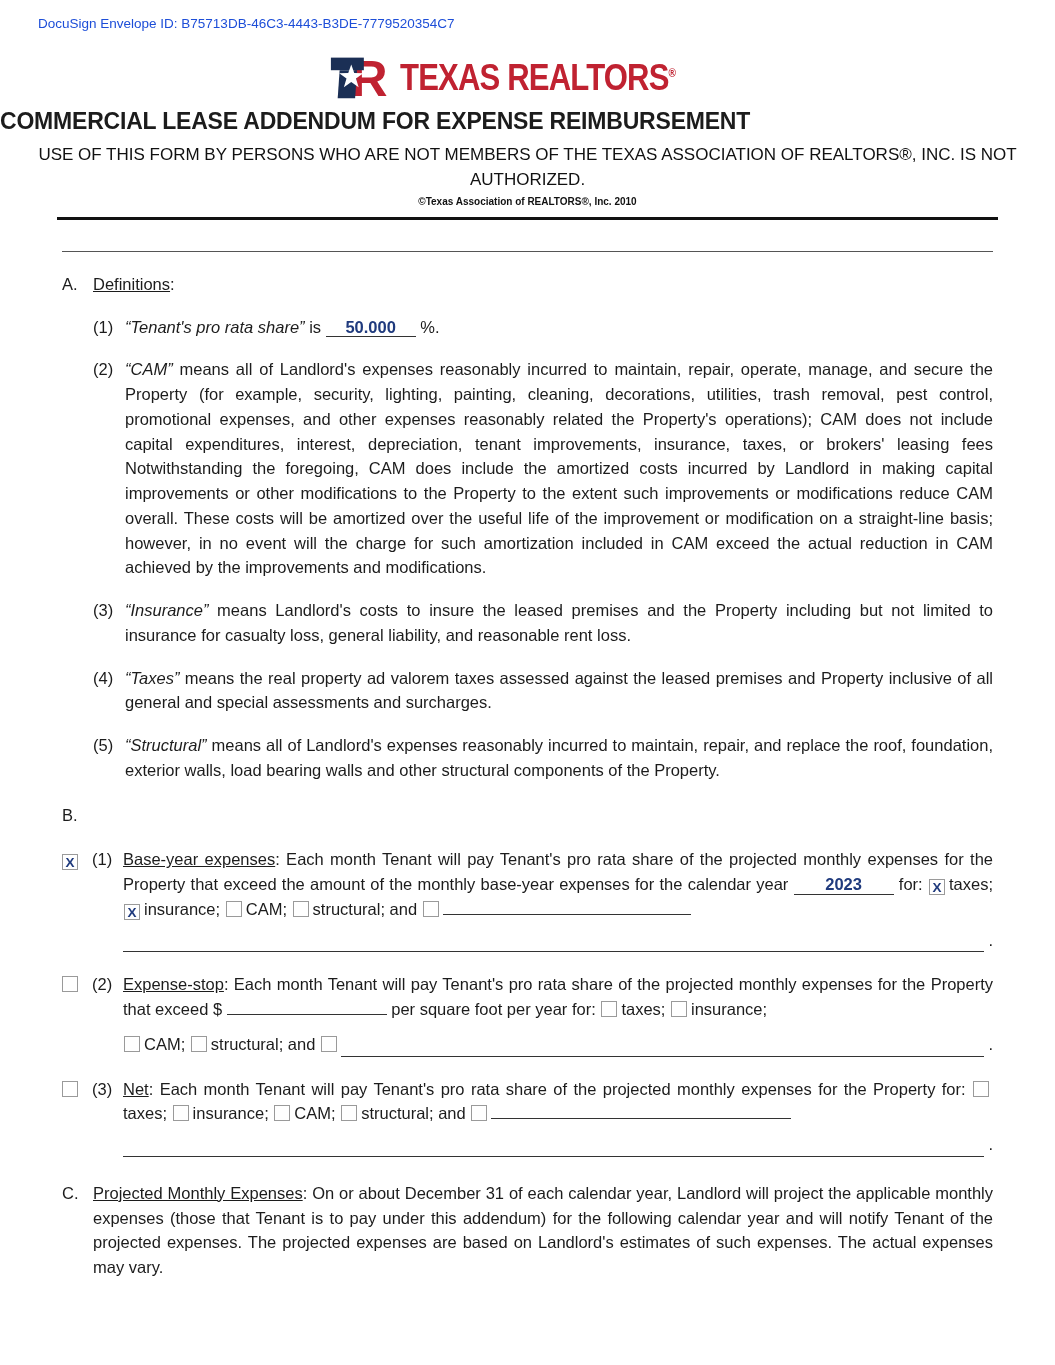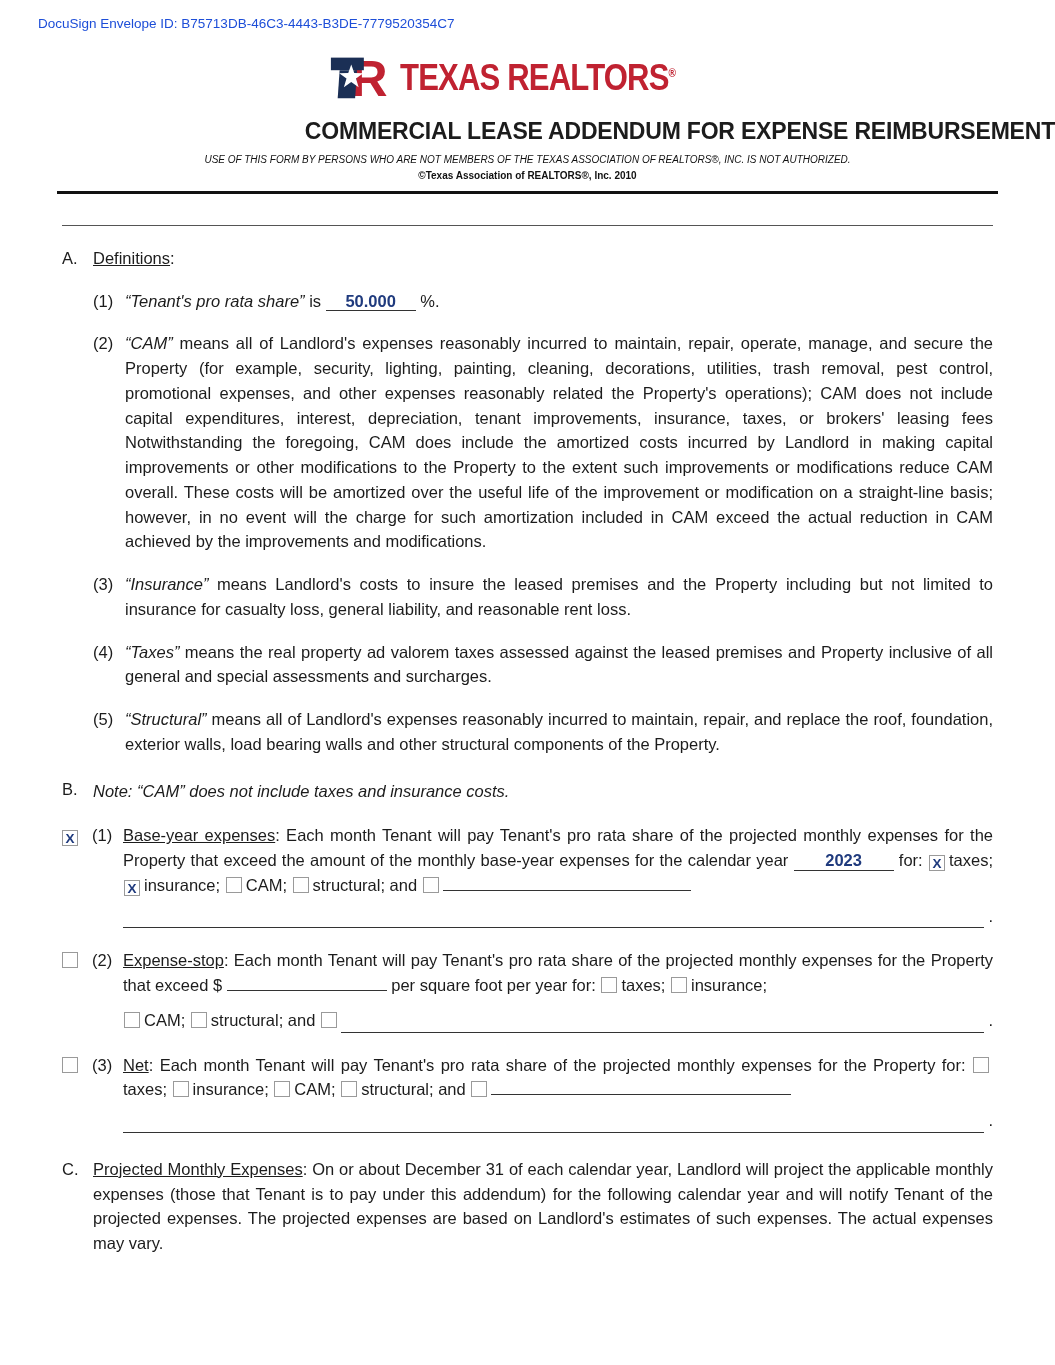--- a/index.html
+++ b/index.html
@@ -12,22 +12,22 @@
   .docusign { padding:14px 0 0 38px; font-size:13.5px; color:#1d4ed8; }
 
   .logo-row { display:flex; justify-content:center; align-items:center; margin-top:16px; gap:10px; }
   .logo-mark { width:62px; height:54px; }
   .brand-text {
     color:#c02231; font-weight:bold; font-size:37px; letter-spacing:-1px;
     transform:scaleX(0.84); transform-origin:left center; white-space:nowrap; line-height:1;
   }
   .brand-reg { font-size:12px; vertical-align:super; }
 
-  .doc-title { text-align:right; font-weight:bold; font-size:23px; margin-top:10px; letter-spacing:-0.2px; }
-  .doc-notice { text-align:center; font-size:10px; margin-top:3px; color:#111;font-style:italic; }
+  .doc-title { text-align:left; font-weight:bold; font-size:23px; letter-spacing:-0.2px; }
+  .doc-notice { text-align:center; font-size:17px; margin-top:3px; color:#111; }
   .doc-copy { text-align:center; font-size:10px; font-weight:bold; margin-top:1px; color:#111; }
   .thick-rule { border-top:3.5px solid #111; margin:8px 57px 0 57px; }
 
   .content { padding:0 62px; }
 
   .addendum { margin-top:14px; font-weight:bold; text-align:justify; line-height:1.55; }
   .premises-blank {
     display:inline-block; width:672px; border-bottom:1.5px solid #333;
     vertical-align:baseline; line-height:1.2;
   }
@@ -121,21 +121,20 @@
   </div>
 
   <div class="def-item" style="margin-left:31px;">
     <div class="num">(5)</div>
     <div class="def-body"><span class="it">“Structural”</span><span> means all of Landlord's expenses reasonably incurred to maintain, repair, and replace the roof, foundation, exterior walls, load bearing walls and other structural components of the Property.</span></div>
   </div>
 
   <div class="sec">
     <div class="sec-letter">B.</div>
     <div class="sec-body" style="text-align:left;">
-      <div class="it note-line">Note: “CAM” does not include taxes and insurance costs.</div>
     </div>
   </div>
 
   <div class="opt">
     <div class="opt-cbcol"><span class="cb"><span>X</span></span></div>
     <div class="opt-num">(1)</div>
     <div class="opt-body">
       <div class="opt-text"><span class="u">Base-year expenses</span><span>: Each month Tenant will pay Tenant's pro rata share of the projected monthly expenses for the Property that exceed the amount of the monthly base-year expenses for the calendar year </span><span class="blank blank-year"><span class="fill">2023</span></span><span> for: </span><span class="cb"><span>X</span></span><span>taxes; </span><span class="cb"><span>X</span></span><span>insurance; </span><span class="cb"><span></span></span><span>CAM; </span><span class="cb"><span></span></span><span>structural; and </span><span class="cb"><span></span></span><span class="blank blank-tail1"></span></div>
       <div class="fillline">
           <span class="grow"></span>

